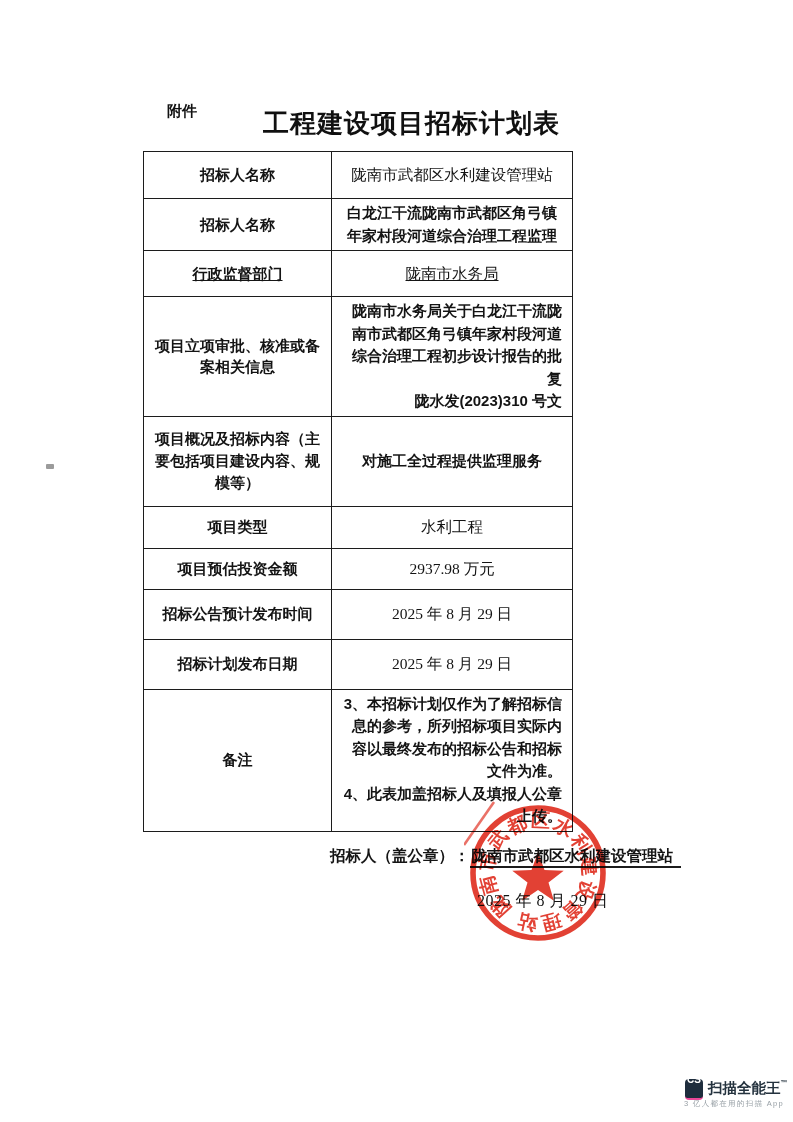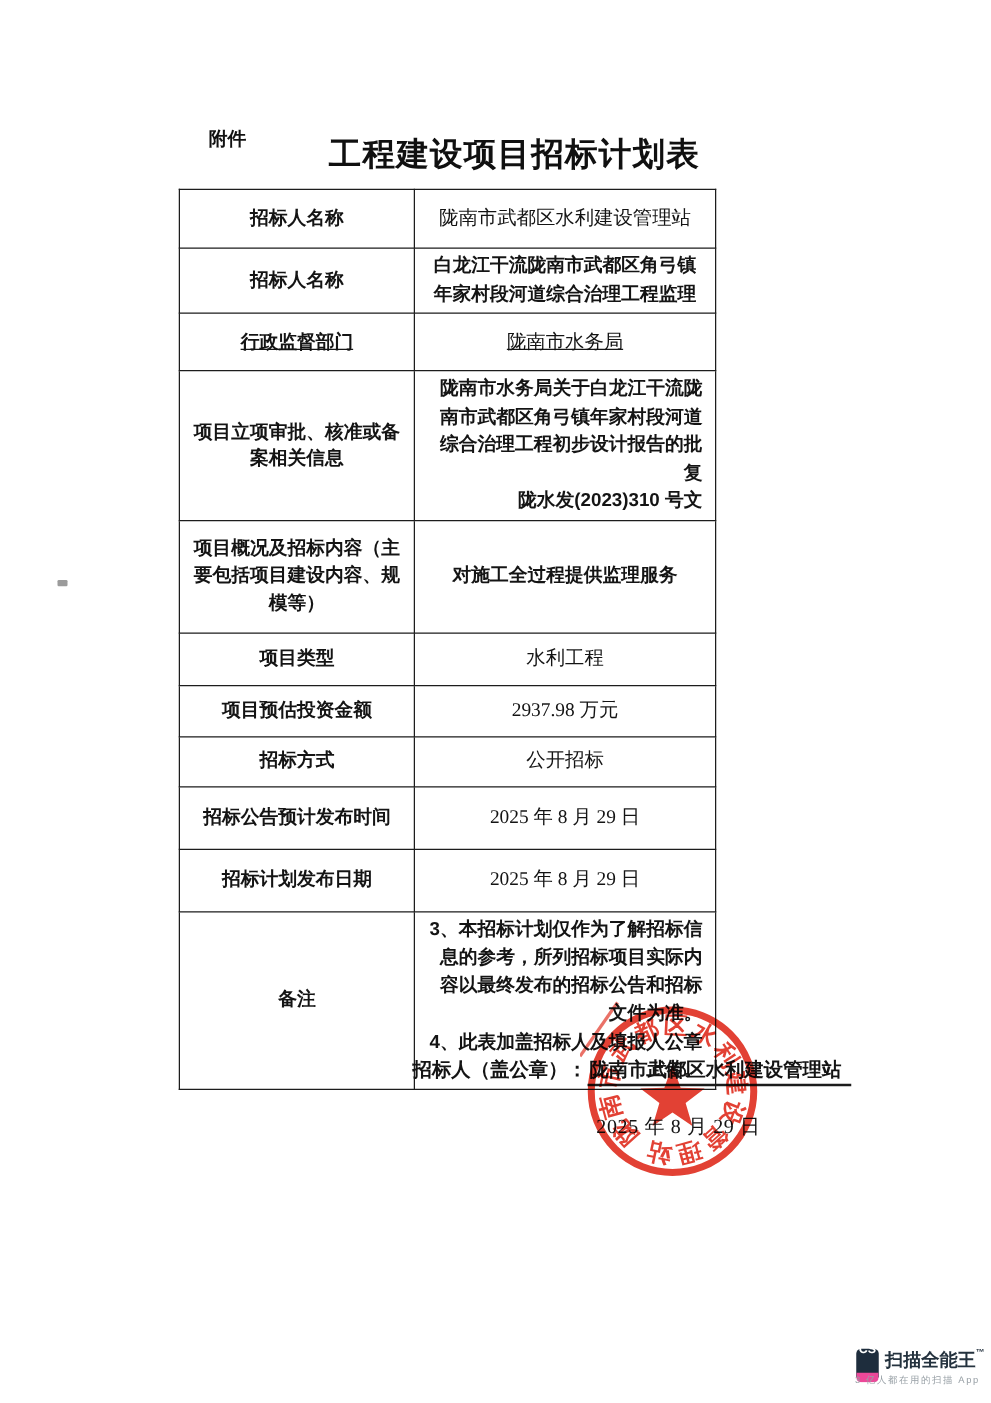--- a/index.html
+++ b/index.html
@@ -33,21 +33,21 @@
 
   .stamp{position:absolute;left:464px;top:798px;width:148px;height:148px;
          mix-blend-mode:multiply;opacity:.93;}
   .stamp text{font-family:"Liberation Sans",sans-serif;font-weight:700;}
 
   .artifact-dot{position:absolute;left:46px;top:464px;width:8px;height:5px;
                 background:#7a7a7a;opacity:.75;border-radius:1px;}
 
   .scanner{position:absolute;left:684px;top:1077px;width:100px;}
   .cs-badge{position:absolute;left:1px;top:2px;width:18px;height:18px;box-sizing:border-box;
-            background:#1e2d3d;border-bottom:8px solid #ec4899;border-radius:4px;
+            background:#1e2d3d;border-bottom:2px solid #ec4899;border-radius:4px;
             color:#ffffff;font:700 10px "Liberation Sans",sans-serif;
             display:flex;align-items:center;justify-content:center;padding-bottom:19px;}
   .cs-name{position:absolute;left:24px;top:2px;white-space:nowrap;
            font:700 14.5px "Liberation Sans",sans-serif;color:#24323e;}
   .cs-tm{font-size:7px;vertical-align:top;}
   .cs-tagline{position:absolute;left:0;top:22px;white-space:nowrap;
               font:400 7.5px "Liberation Sans",sans-serif;color:#98a0a6;letter-spacing:1.3px;}
 </style>
 </head>
 <body>
@@ -80,24 +80,20 @@
         <td class="lab">项目概况及招标内容（主要包括项目建设内容、规模等）</td>
         <td class="val hei">对施工全过程提供监理服务</td>
       </tr>
       <tr class="r6">
         <td class="lab">项目类型</td>
         <td class="val">水利工程</td>
       </tr>
       <tr class="r7">
         <td class="lab">项目预估投资金额</td>
         <td class="val">2937.98 万元</td>
-      </tr>
-      <tr class="r9">
-        <td class="lab">招标方式</td>
-        <td class="val">公开招标</td>
       </tr>
       <tr class="r10">
         <td class="lab">招标公告预计发布时间</td>
         <td class="val">2025 年 8 月 29 日</td>
       </tr>
       <tr class="r11">
         <td class="lab">招标计划发布日期</td>
         <td class="val">2025 年 8 月 29 日</td>
       </tr>
       <tr class="r12">

